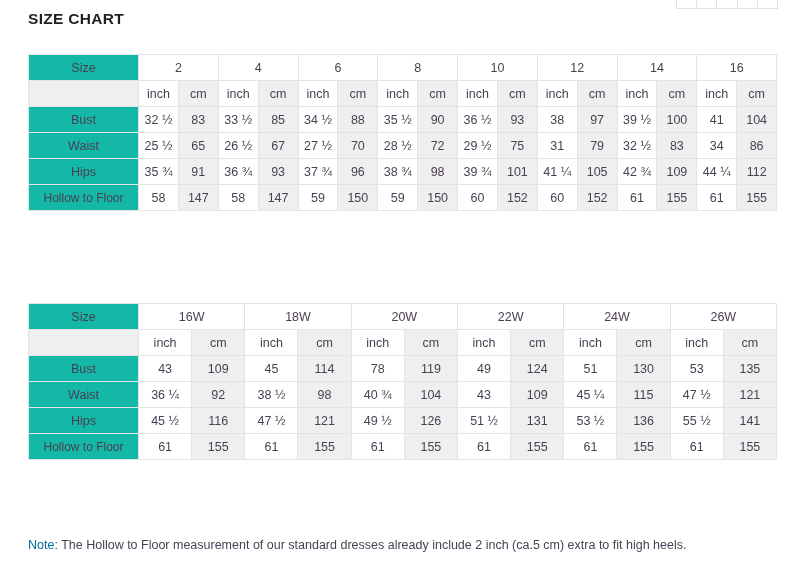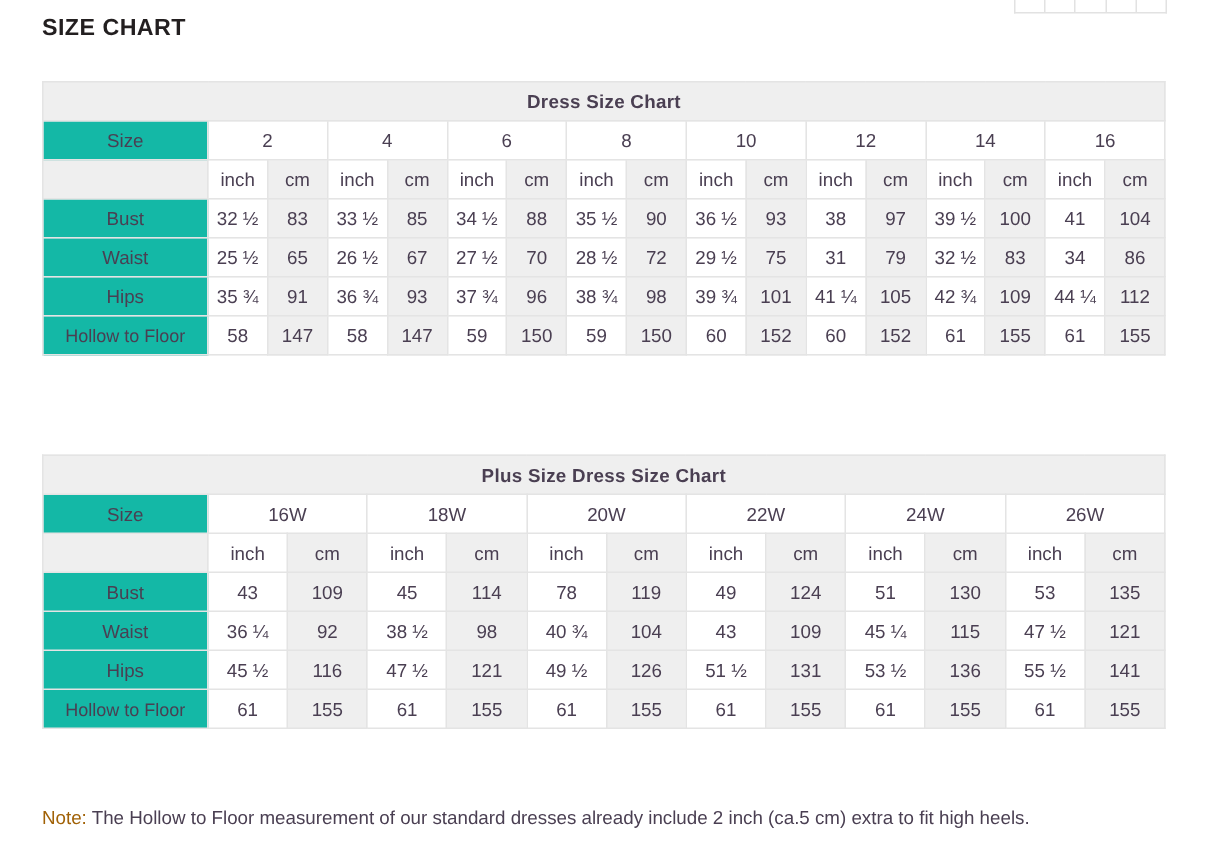--- a/index.html
+++ b/index.html
@@ -117,21 +117,21 @@
 
   .note {
     position: absolute;
     left: 28px;
     top: 538px;
     font-size: 12.5px;
     color: #4a3f52;
     white-space: nowrap;
   }
   .note .note-label {
-    color: #a16207;
+    color: #0369a1;
   }
 </style>
 </head>
 <body>
 
 <div class="page">
 
   <div class="top-stub">
     <i></i>
     <i></i>
@@ -157,23 +157,20 @@
           <col style="width: 39.875px;">
           <col style="width: 39.875px;">
           <col style="width: 39.875px;">
           <col style="width: 39.875px;">
           <col style="width: 39.875px;">
           <col style="width: 39.875px;">
           <col style="width: 39.875px;">
           <col style="width: 39.875px;">
         </colgroup>
         <tbody>
-          <tr>
-            <td class="title-cell" colspan="17">Dress Size Chart</td>
-          </tr>
           <tr>
             <td class="rowlabel">Size</td>
             <td class="sizecell" colspan="2">2</td>
             <td class="sizecell" colspan="2">4</td>
             <td class="sizecell" colspan="2">6</td>
             <td class="sizecell" colspan="2">8</td>
             <td class="sizecell" colspan="2">10</td>
             <td class="sizecell" colspan="2">12</td>
             <td class="sizecell" colspan="2">14</td>
             <td class="sizecell" colspan="2">16</td>
@@ -288,23 +285,20 @@
           <col style="width: 53.1667px;">
           <col style="width: 53.1667px;">
           <col style="width: 53.1667px;">
           <col style="width: 53.1667px;">
           <col style="width: 53.1667px;">
           <col style="width: 53.1667px;">
           <col style="width: 53.1667px;">
         </colgroup>
         <tbody>
           <tr>
-            <td class="title-cell" colspan="13">Plus Size Dress Size Chart</td>
-          </tr>
-          <tr>
             <td class="rowlabel">Size</td>
             <td class="sizecell" colspan="2">16W</td>
             <td class="sizecell" colspan="2">18W</td>
             <td class="sizecell" colspan="2">20W</td>
             <td class="sizecell" colspan="2">22W</td>
             <td class="sizecell" colspan="2">24W</td>
             <td class="sizecell" colspan="2">26W</td>
           </tr>
           <tr>
             <td class="blank"></td>

